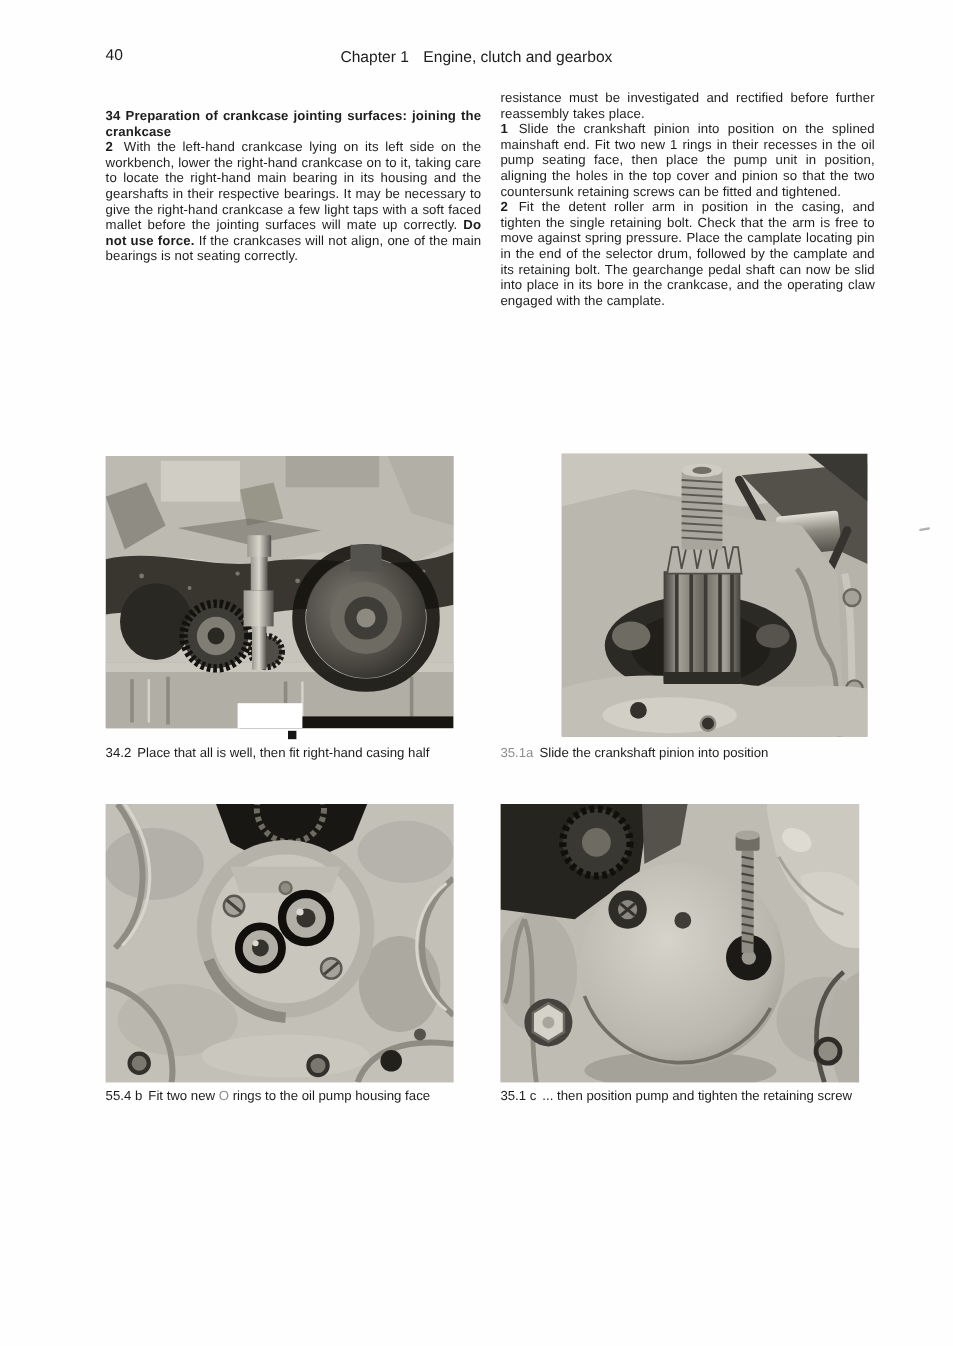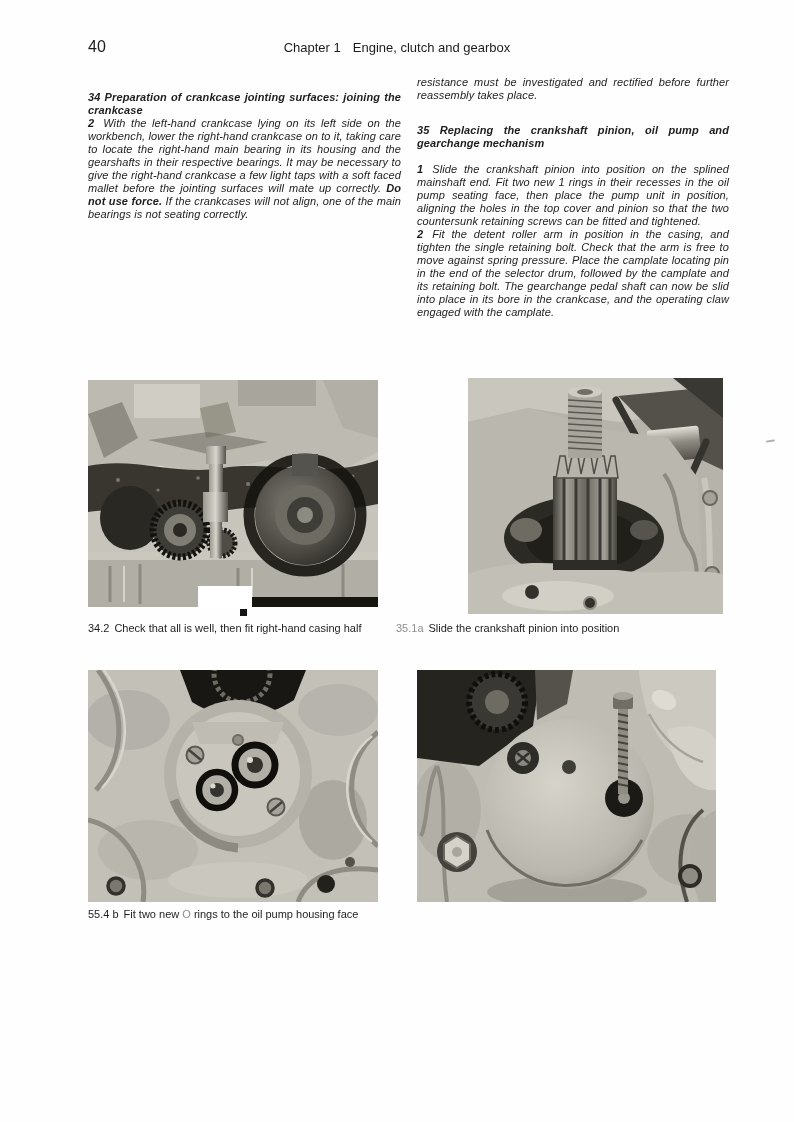--- a/index.html
+++ b/index.html
@@ -2,27 +2,27 @@
 <html><head>
 <meta charset="utf-8">
 <style>
   html,body{margin:0;padding:0;}
   body{
     width:794px;height:1122px;background:#fff;position:relative;
     font-family:"Liberation Sans", sans-serif;color:#1d1d1d;
     -webkit-font-smoothing:antialiased;
   }
   .sheet{position:absolute;inset:0;background:#fefefe;overflow:hidden;}
-  .pagenum{position:absolute;left:88px;top:38px;font-size:16px;}
+  .pagenum{position:absolute;left:88px;top:38px;font-size:13px;}
   .chapter-header{position:absolute;left:0;right:0;top:40px;text-align:center;font-size:13px;}
   .chapter-header .title{margin-left:12px;}
   .col{position:absolute;font-size:11px;line-height:13px;text-align:justify;letter-spacing:.1px;}
   .col-left{left:88px;top:91px;width:313px;}
   .col-right{left:417px;top:76px;width:312px;}
-  .col p{margin:0;font-style:italic;}
+  .col p{margin:0;}
   .sec-heading{font-weight:bold;}
   .col-left .sec-heading{margin-bottom:0;}
   .col-right .sec-heading{margin-top:22px;margin-bottom:13px;}
   .pnum{font-weight:bold;padding-right:9px;}
   .photo{position:absolute;overflow:hidden;background:#c5c2ba;}
   .photo svg{display:block;width:100%;height:100%;}
   .caption{position:absolute;font-size:11px;line-height:13px;white-space:nowrap;}
   .cap-label{margin-right:5px;text-align:center;}
   .gray{color:#8e8e8e;}
   .print-marker{position:absolute;left:240px;top:609px;width:7px;height:7px;background:#141414;}
@@ -38,21 +38,20 @@
     <span>Chapter 1</span><span class="title">Engine, clutch and gearbox</span>
   </div>
 
   <div class="col col-left">
     <p class="sec-heading">34 Preparation of crankcase jointing surfaces: joining the crankcase</p>
     <p><span class="pnum">2</span><span>With the left-hand crankcase lying on its left side on the workbench, lower the right-hand crankcase on to it, taking care to locate the right-hand main bearing in its housing and the gearshafts in their respective bearings. It may be necessary to give the right-hand crankcase a few light taps with a soft faced mallet before the jointing surfaces will mate up correctly. </span><b>Do not use force.</b><span> If the crankcases will not align, one of the main bearings is not seating correctly.</span></p>
   </div>
 
   <div class="col col-right">
     <p>resistance must be investigated and rectified before further reassembly takes place.</p>
-    <p class="sec-heading">35 Replacing the crankshaft pinion, oil pump and gearchange mechanism</p>
     <p><span class="pnum">1</span><span>Slide the crankshaft pinion into position on the splined mainshaft end. Fit two new 1 rings in their recesses in the oil pump seating face, then place the pump unit in position, aligning the holes in the top cover and pinion so that the two countersunk retaining screws can be fitted and tightened.</span></p>
     <p><span class="pnum">2</span><span>Fit the detent roller arm in position in the casing, and tighten the single retaining bolt. Check that the arm is free to move against spring pressure. Place the camplate locating pin in the end of the selector drum, followed by the camplate and its retaining bolt. The gearchange pedal shaft can now be slid into place in its bore in the crankcase, and the operating claw engaged with the camplate.</span></p>
   </div>
 
   <figure class="photo" style="left:88px;top:380px;width:290px;height:227px;margin:0;">
     <svg viewBox="0 0 290 227" preserveAspectRatio="none">
       <defs>
         <linearGradient id="m1" x1="0" y1="0" x2="1" y2="0">
           <stop offset="0" stop-color="#9b9890"></stop>
             <stop offset=".5" stop-color="#d8d5cd"></stop>
@@ -330,24 +329,27 @@
       </g>
       <g>
         <path d="M299,140 C272,152 266,188 282,232 L299,232 Z" fill="#b2afa7"></path>
         <path d="M286,140 C262,160 258,196 270,232" fill="none" stroke="#55524b" stroke-width="4"></path>
         <circle cx="273" cy="206" r="10" fill="#8f8c84" stroke="#2e2c27" stroke-width="4"></circle>
       </g>
     </svg>
   </figure>
 
   <div class="caption" style="left:88px;top:622px;">
-    <span class="cap-label">34.2</span><span>Check that all is well, then fit right-hand casing half</span>
-  </div>
-  <div class="caption" style="left:396px;top:622px;">
+    <span class="cap-label">34.2</span><span>Place that all is well, then fit right-hand casing half</span>
+  </div>
+  <div class="caption" style="left:417px;top:622px;">
     <span class="cap-label gray">35.1a</span><span>Slide the crankshaft pinion into position</span>
   </div>
   <div class="caption" style="left:88px;top:908px;">
     <span class="cap-label">55.4 b</span><span>Fit two new </span><span class="gray">O</span><span> rings to the oil pump housing face</span>
   </div>
+  <div class="caption" style="left:417px;top:908px;">
+    <span class="cap-label">35.1 c</span><span>... then position pump and tighten the retaining screw</span>
+  </div>
 
   <div class="stray-mark"></div>
 
 </div>
 
 </body></html>

